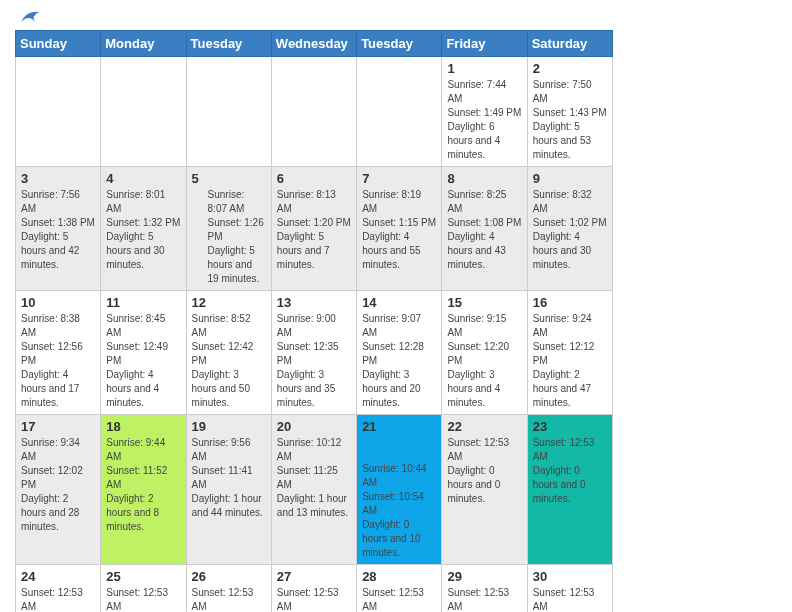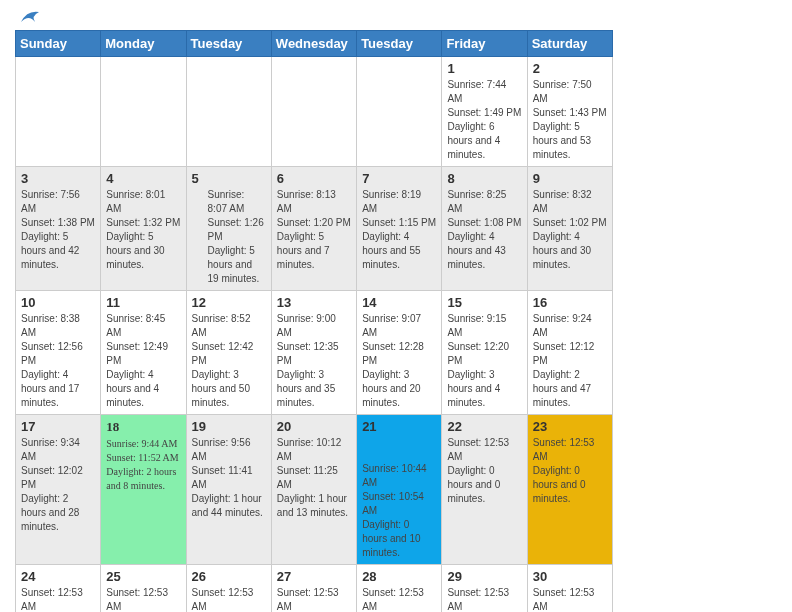--- a/index.html
+++ b/index.html
@@ -179,21 +179,21 @@
 Daylight: 2 hours and 47 minutes.</div>
           </td>
         </tr>
         <tr style="background: rgb(235, 235, 235);">
           <td style="background: rgb(235, 235, 235);">
             <span class="day-num">17</span>
             <div class="day-info" style="white-space: pre-line;">Sunrise: 9:34 AM
 Sunset: 12:02 PM
 Daylight: 2 hours and 28 minutes.</div>
           </td>
-          <td style="background: #86efac; font-family: Liberation Serif, serif;">
+          <td style="background: #bef264;">
             <span class="day-num">18</span>
             <div class="day-info" style="white-space: pre-line;">Sunrise: 9:44 AM
 Sunset: 11:52 AM
 Daylight: 2 hours and 8 minutes.</div>
           </td>
           <td style="background: rgb(235, 235, 235);">
             <span class="day-num">19</span>
             <div class="day-info" style="white-space: pre-line;">Sunrise: 9:56 AM
 Sunset: 11:41 AM
 Daylight: 1 hour and 44 minutes.</div>
@@ -208,21 +208,21 @@
             <span class="day-num">21</span>
             <div class="day-info" style="white-space: pre-line; margin-top: 28px;">Sunrise: 10:44 AM
 Sunset: 10:54 AM
 Daylight: 0 hours and 10 minutes.</div>
           </td>
           <td style="background: rgb(235, 235, 235);">
             <span class="day-num">22</span>
             <div class="day-info" style="white-space: pre-line;">Sunset: 12:53 AM
 Daylight: 0 hours and 0 minutes.</div>
           </td>
-          <td style="background: #eab308; margin-left: 40px;">
+          <td style="background: #14b8a6; margin-left: 40px;">
             <span class="day-num">23</span>
             <div class="day-info" style="white-space: pre-line;">Sunset: 12:53 AM
 Daylight: 0 hours and 0 minutes.</div>
           </td>
         </tr>
         <tr>
           <td>
             <span class="day-num">24</span>
             <div class="day-info" style="white-space: pre-line;">Sunset: 12:53 AM
 Daylight: 0 hours and 0 minutes.</div>

